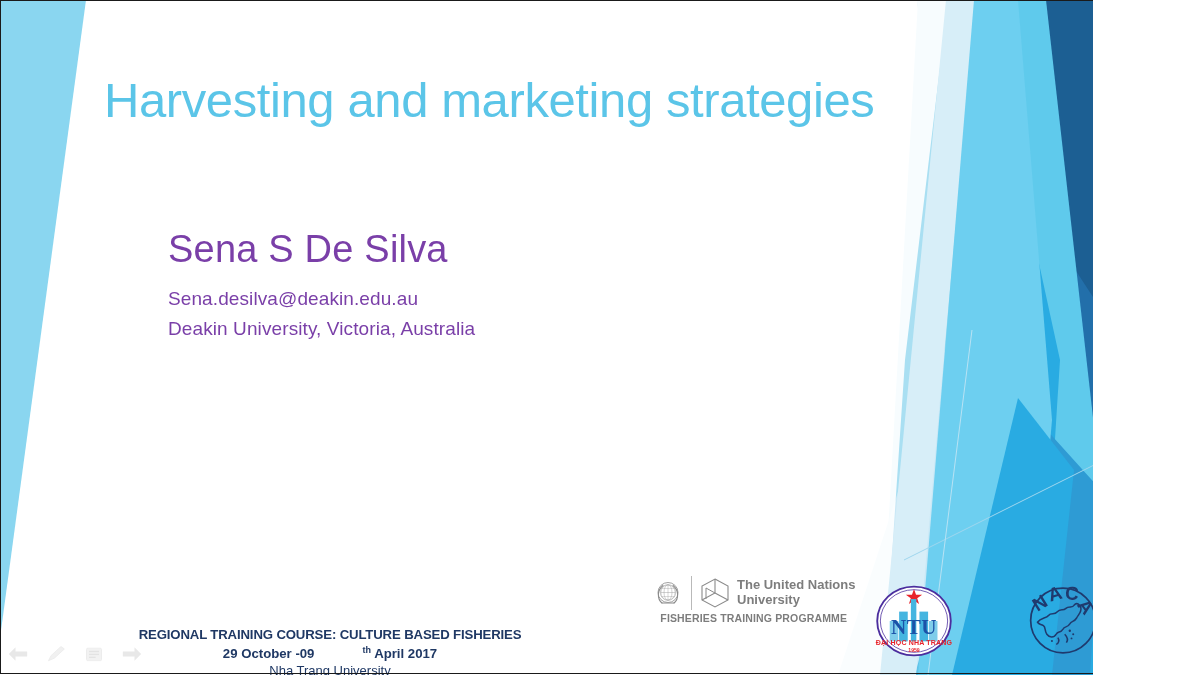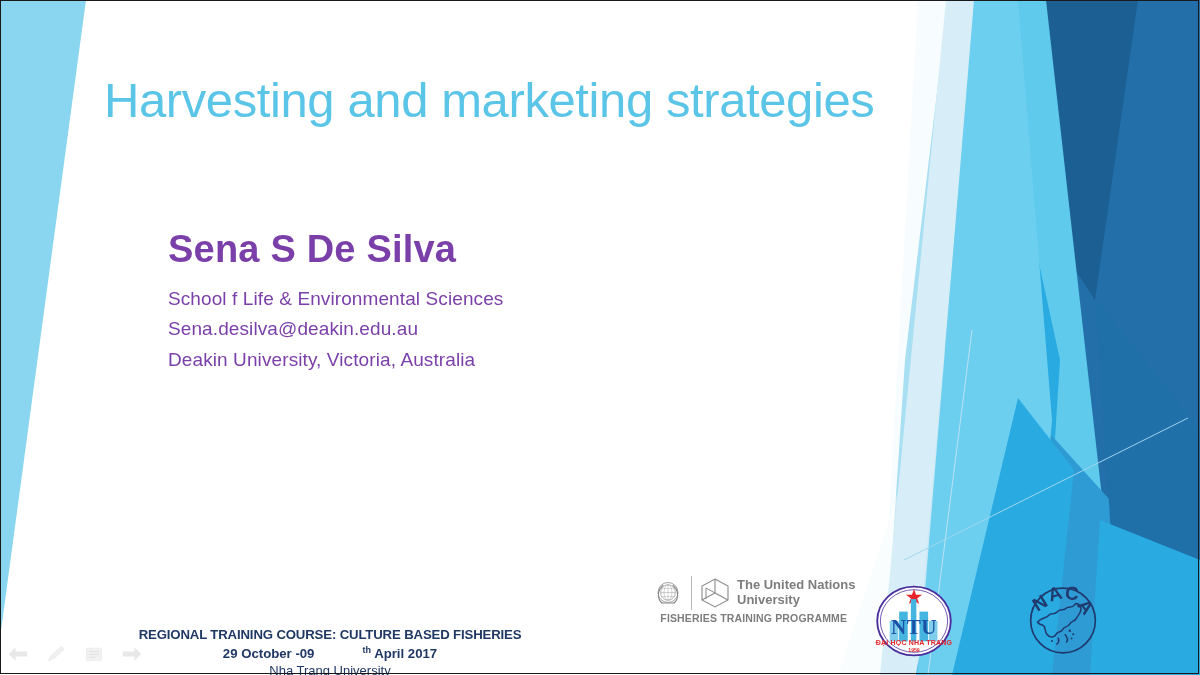--- a/index.html
+++ b/index.html
@@ -2,21 +2,21 @@
 <html><head>
 <meta charset="utf-8">
 <style>
   html, body {
     margin: 0;
     padding: 0;
     background: #ffffff;
   }
   #slide {
     position: relative;
-    width: 1200px;
+    width: 1093px;
     height: 675px;
     overflow: hidden;
     background: #ffffff;
     font-family: "Liberation Sans", sans-serif;
   }
   #bg-art {
     position: absolute;
     left: 0; top: 0;
     width: 1200px; height: 675px;
     pointer-events: none;
@@ -49,21 +49,21 @@
   
   #author-block {
     position: absolute;
     left: 168px;
     top: 228px;
     z-index: 20;
   }
   #author-name {
     font-size: 38px;
     color: #7A3FA8;
-    font-weight: 700;
+    font-weight: 400;
     line-height: 1.15;
     margin-bottom: 12px;
     letter-spacing: 0.2px;
   }
   .author-line {
     font-size: 19px;
     color: #7A3FA8;
     line-height: 1.62;
     letter-spacing: 0.1px;
   }
@@ -194,21 +194,20 @@
     <polygon points="1018,398 1074,470 1052,675 952,675" fill="#29ABE2"></polygon>
 
     <line x1="904" y1="560" x2="1188" y2="418" stroke="#9FD6EE" stroke-width="1"></line>
     <line x1="972" y1="330" x2="928" y2="675" stroke="#B8E2F3" stroke-width="1"></line>
   </svg>
 
   <div id="title">Harvesting and marketing strategies</div>
 
   <div id="author-block">
     <div id="author-name">Sena S De Silva</div>
-    <div class="author-line">School f Life &amp; Environmental  Sciences</div>
     <div class="author-line">Sena.desilva@deakin.edu.au</div>
     <div class="author-line">Deakin University, Victoria, Australia</div>
   </div>
 
   <div id="footer-text">
     <div id="footer-course">REGIONAL TRAINING COURSE: CULTURE BASED FISHERIES</div>
     <div id="footer-dates"><span>29 October -09</span><sup>th</sup><span> April 2017</span></div>
     <div class="footer-sub">Nha Trang University</div>
   </div>
 

